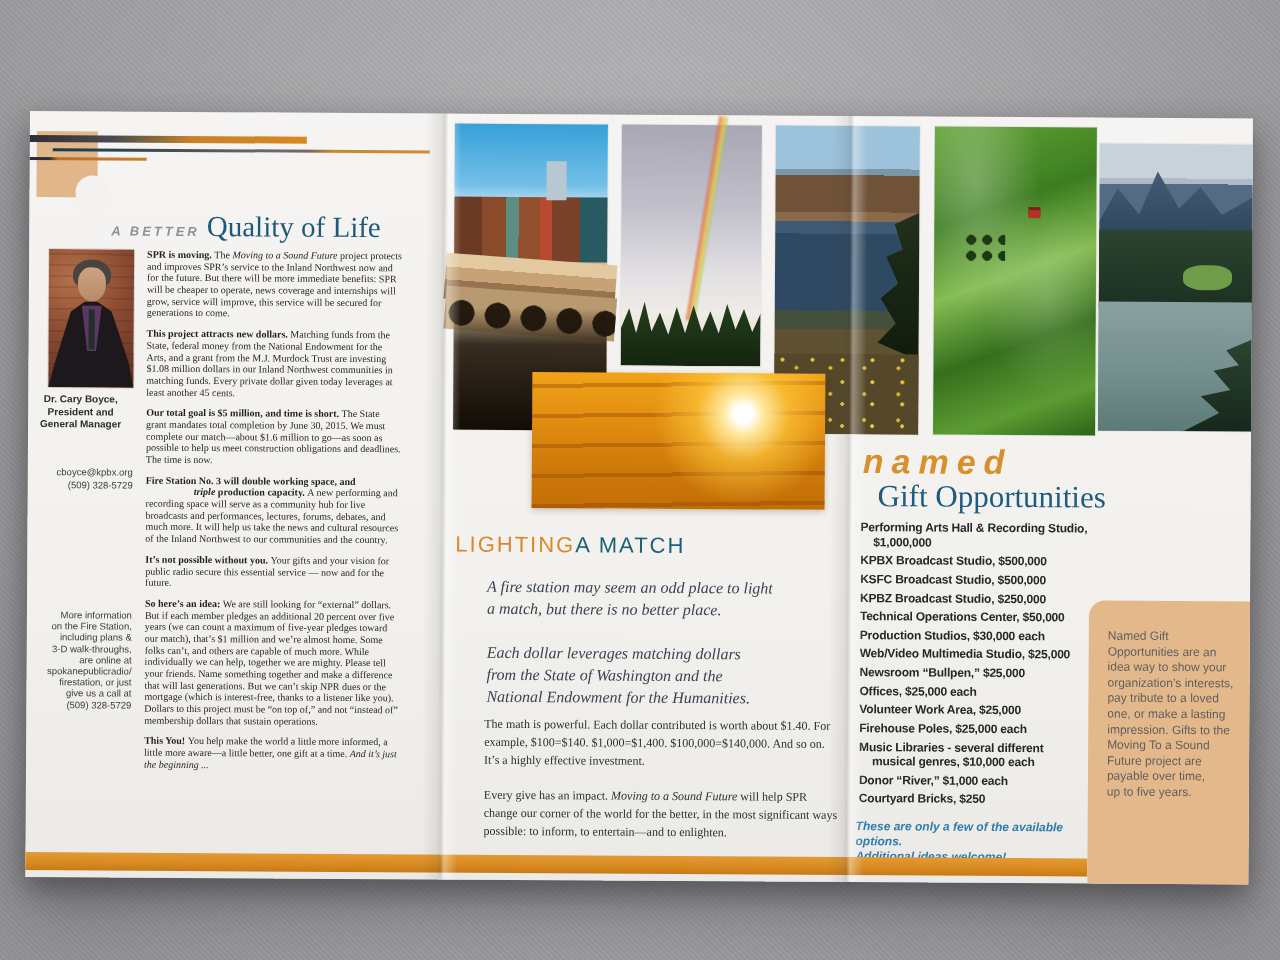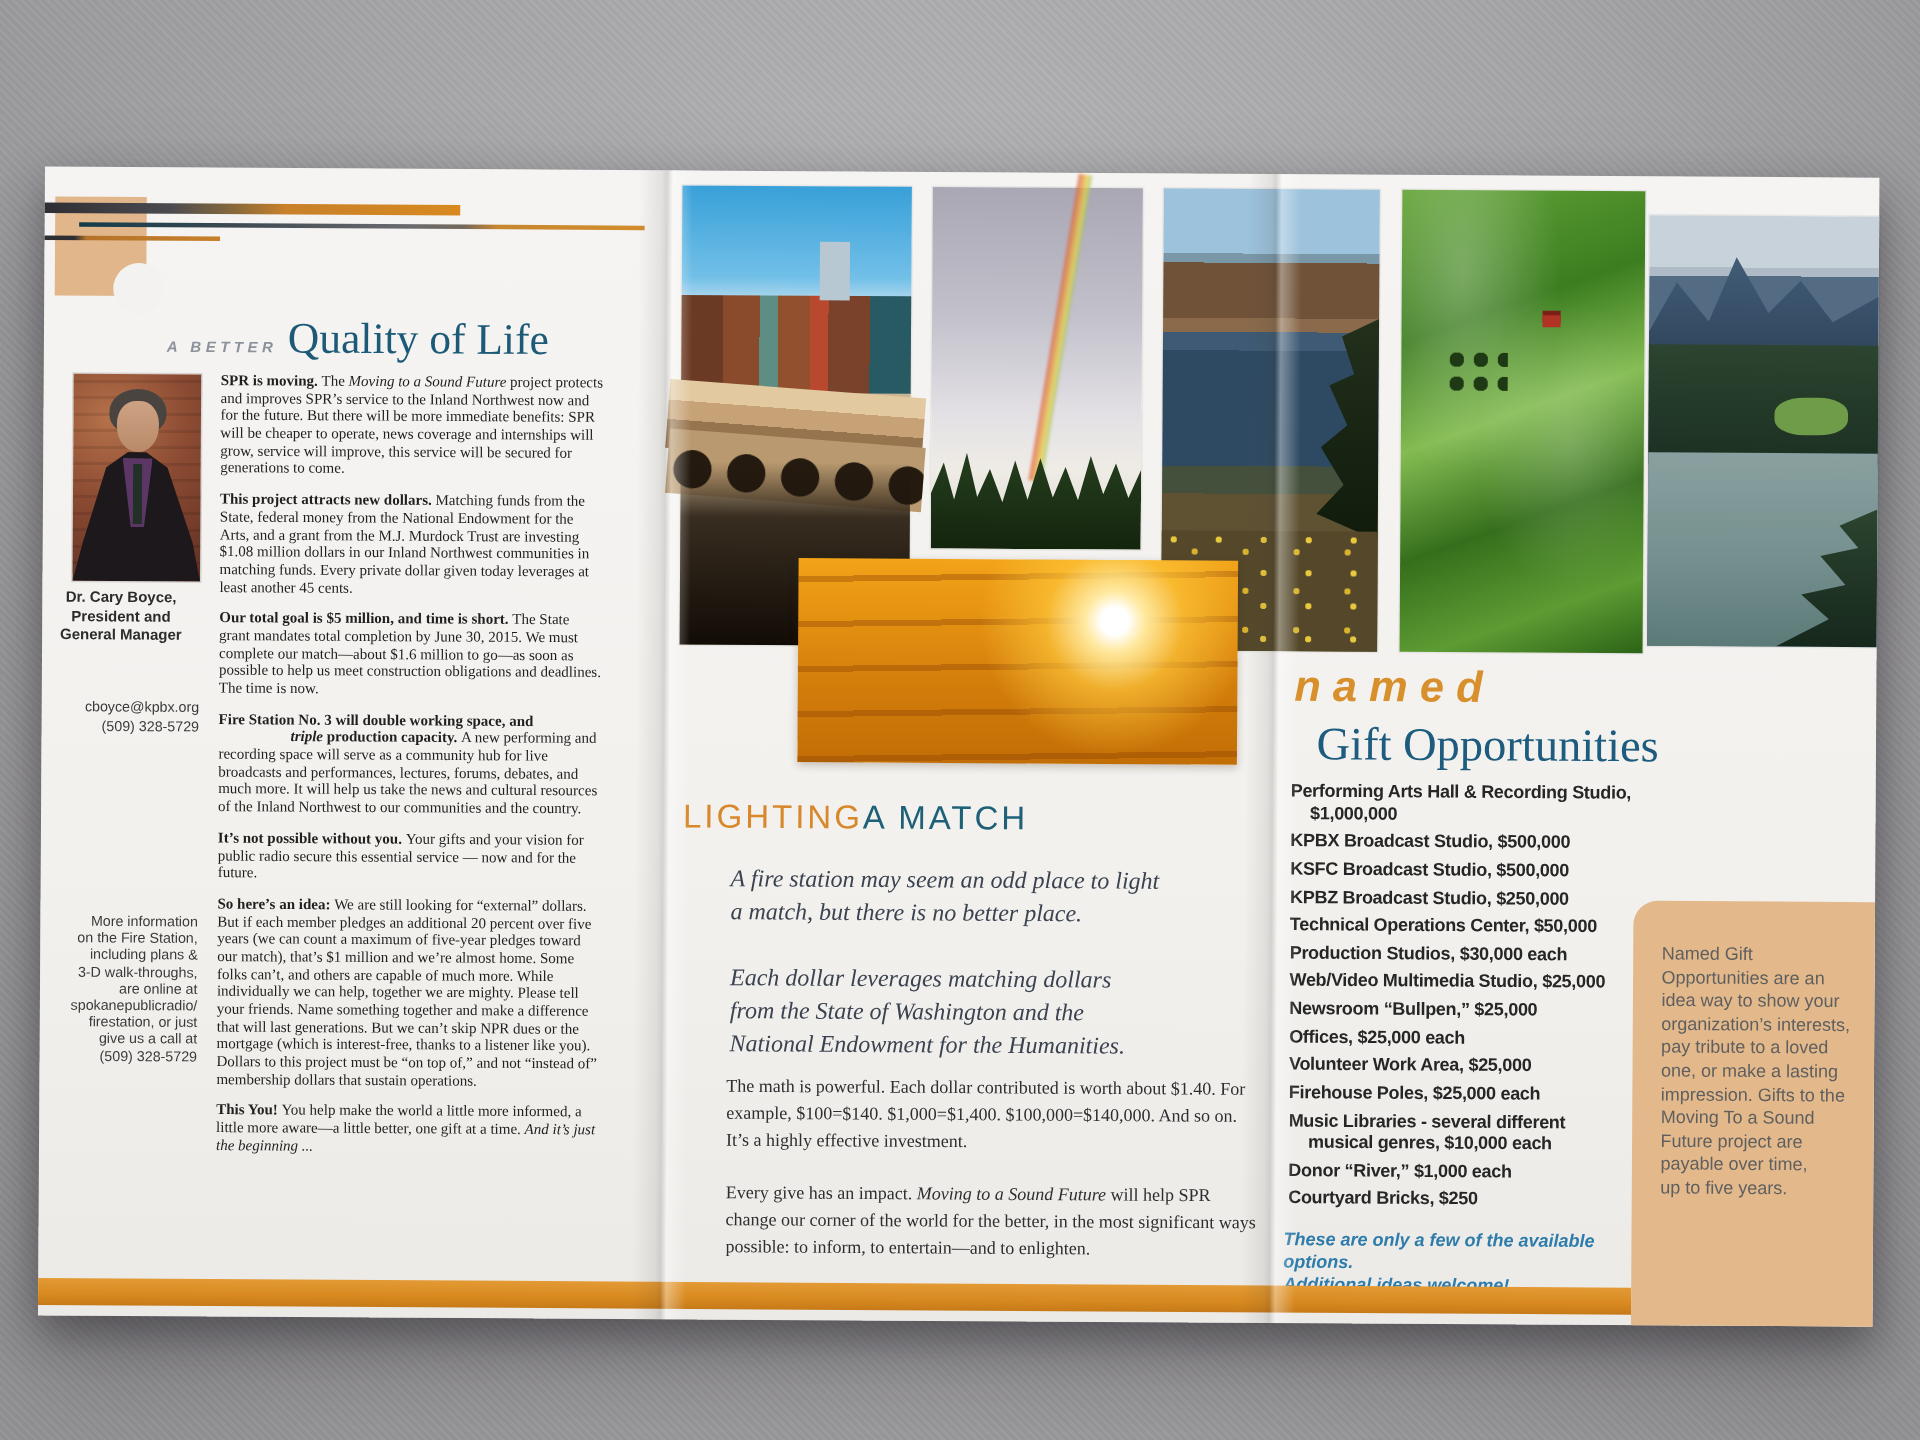--- a/index.html
+++ b/index.html
@@ -32,21 +32,21 @@
   #tan-notch{position:absolute;right:-12px;bottom:-12px;width:34px;height:34px;border-radius:50%;background:#f3f2f0;}
   .deco{position:absolute;}
   #deco-bar-1{left:0;top:24px;width:277px;height:7px;background:linear-gradient(90deg,#2f2f33 0%,#4a4a50 30%,#8a6a3a 46%,#c8812a 58%,#d8891f 100%);}
   #deco-bar-2{left:23px;top:37px;width:377px;height:3px;background:linear-gradient(90deg,#123c4a 0%,#3e4a52 28%,#6a6a6e 58%,#74685c 68%,#c8872e 74%,#d28c2c 100%);}
   #deco-bar-3{left:0;top:46px;width:117px;height:3px;background:linear-gradient(90deg,#2f2f33 0%,#2f2f33 17%,#b5722a 24%,#c8812a 100%);}
   #word-building{
     position:absolute;left:72px;top:56px;
     font-style:italic;font-weight:bold;font-size:31px;letter-spacing:5px;color:#d2832a;
   }
   #masthead-sub{position:absolute;left:82px;top:98px;white-space:nowrap;}
-  #word-a-better{font-style:italic;font-weight:bold;font-size:10px;letter-spacing:3px;color:#8b929b;margin-right:7px;}
+  #word-a-better{font-style:italic;font-weight:bold;font-size:13px;letter-spacing:3px;color:#8b929b;margin-right:7px;}
   #word-quality{font-family:"Liberation Serif",serif;font-size:29px;color:#1d5a78;}
 
   #left-body{
     position:absolute;left:118px;top:137px;width:256px;
     font-family:"Liberation Serif",serif;font-size:10px;line-height:1.17;color:#201f1e;
   }
   #left-body p{margin:0 0 9px 0;}
 
   #portrait{
     position:absolute;left:20px;top:138px;width:85px;height:138px;overflow:hidden;
@@ -133,21 +133,21 @@
   #intro-quote-1{top:462px;}
   #intro-quote-2{top:528px;}
   .mid-para{
     position:absolute;left:458px;width:354px;
     font-family:"Liberation Serif",serif;font-size:12px;line-height:1.5;color:#2e2e30;
   }
   #mid-para-1{top:601px;}
   #mid-para-2{top:672px;}
 
   
-  #word-named{position:absolute;left:835px;top:326px;font-style:italic;font-weight:bold;font-size:29px;letter-spacing:8px;color:#d8902c;}
+  #word-named{position:absolute;left:835px;top:326px;font-style:italic;font-weight:bold;font-size:34px;letter-spacing:8px;color:#d8902c;}
   #word-gift-opps{position:absolute;left:850px;top:362px;font-family:"Liberation Serif",serif;font-size:31px;color:#1d5c7e;}
   #gift-list{position:absolute;left:833px;top:404px;width:232px;}
   .gift-item{font-weight:bold;font-size:12px;line-height:1.22;color:#262626;letter-spacing:-.2px;margin-bottom:4px;}
   .gift-line-2{display:block;padding-left:13px;}
   .gift-line-2:empty{display:none;}
   #gift-footnote{
     position:absolute;left:830px;top:703px;width:250px;
     font-style:italic;font-weight:bold;font-size:12px;line-height:1.25;color:#2e7cab;
   }
   #tan-box{

